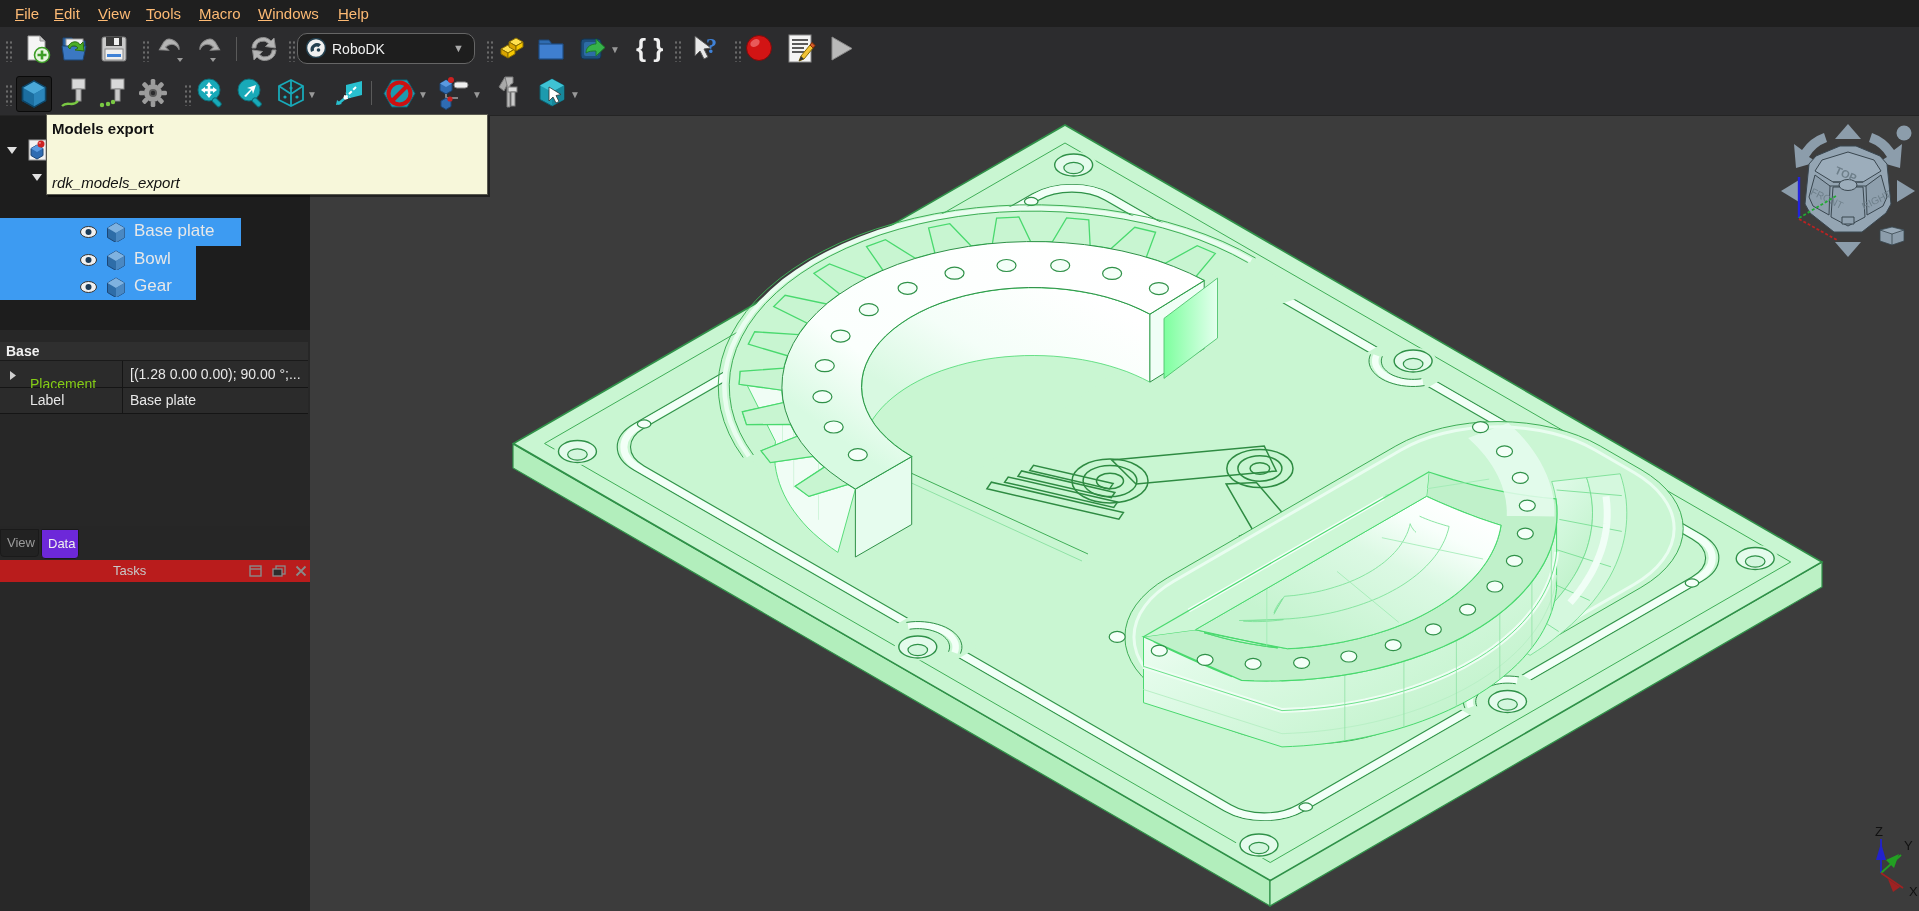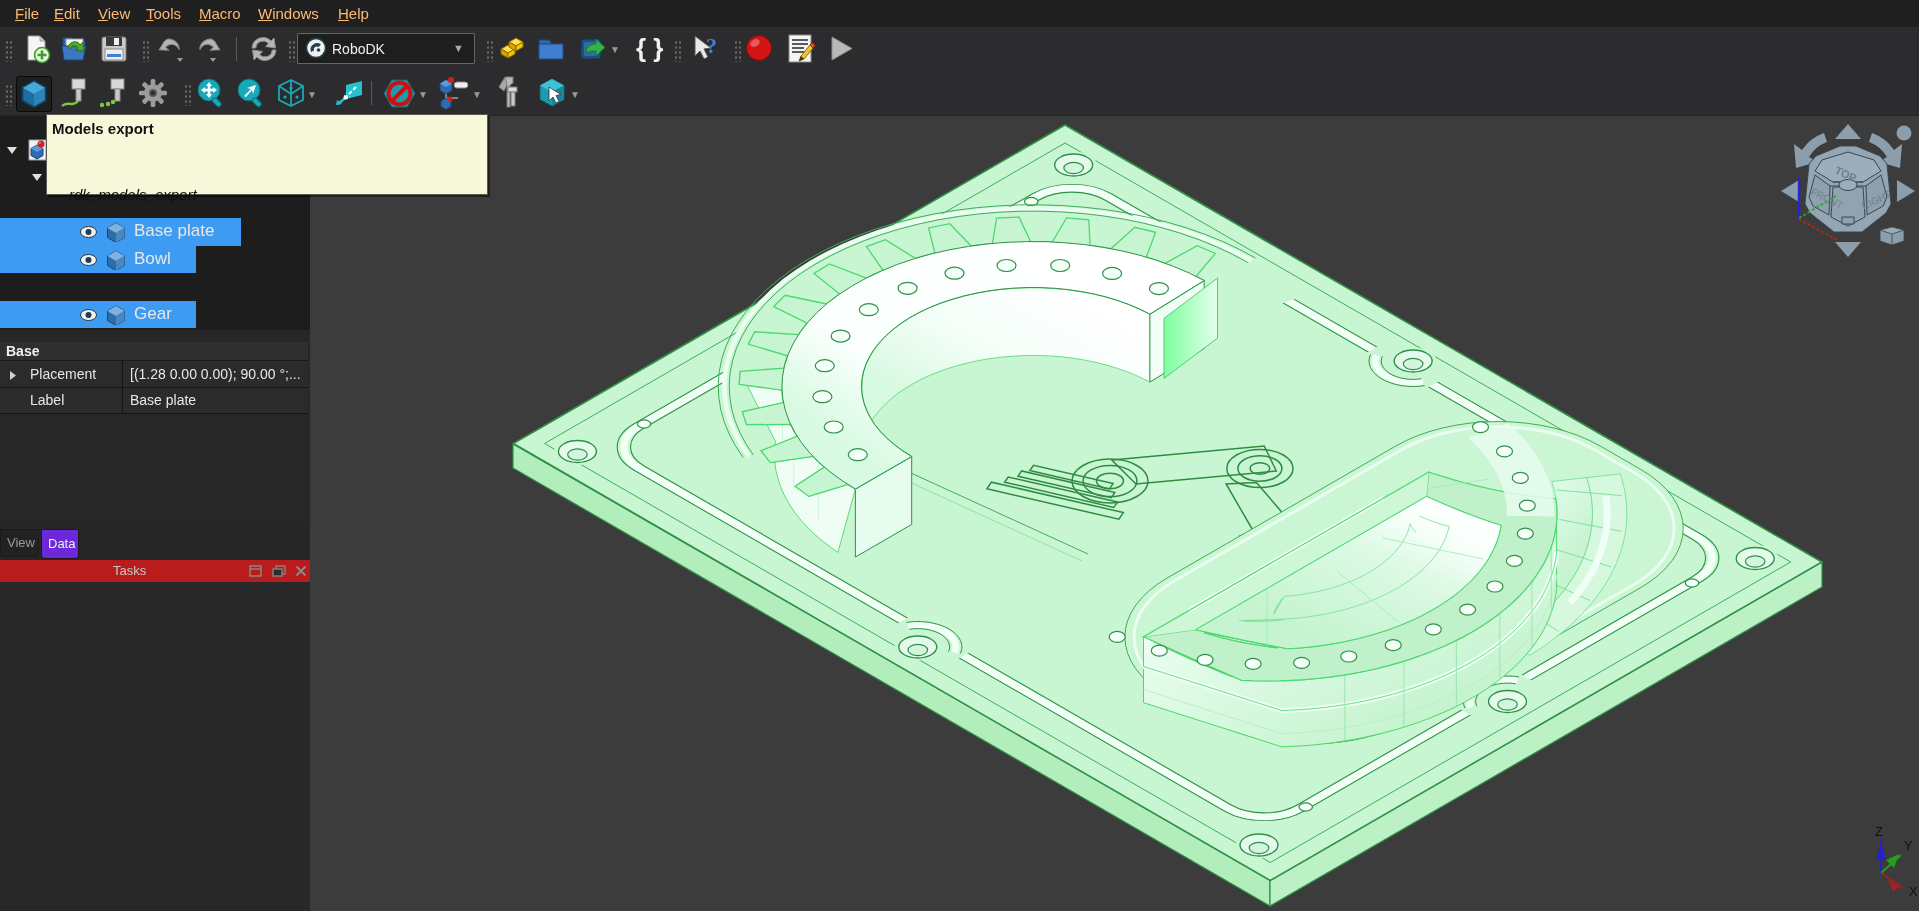--- a/index.html
+++ b/index.html
@@ -81,21 +81,21 @@
     <path d="M16 25 l6 0 l-3 4 z" fill="#9a9a9a"></path>
   </svg>
   <div class="vsep" style="left:236px"></div>
 
   <svg class="icon" style="left:246px;top:5px" width="36" height="34">
     <path d="M6 16 a11 11 0 0 1 19 -7 l3 -3 l1.5 10 l-10 -1.5 l3 -3 a7.2 7.2 0 0 0 -12.6 4.5 z" fill="#b5b5b5" stroke="#8c8c8c"></path>
     <path d="M30 18 a11 11 0 0 1 -19 7 l-3 3 l-1.5 -10 l10 1.5 l-3 3 a7.2 7.2 0 0 0 12.6 -4.5 z" fill="#b5b5b5" stroke="#8c8c8c"></path>
   </svg>
   <div class="grip" style="left:288px;top:13px"></div>
 
-  <div class="abs" style="left:297px;top:6px;width:178px;height:31px;background:#1e1e1e;border:1px solid #666;border-radius:1px;">
+  <div class="abs" style="left:297px;top:6px;width:178px;height:31px;background:#1e1e1e;border:1px solid #666;border-radius:10px;">
     <svg class="icon" style="left:8px;top:4px" width="20" height="20">
       <circle cx="10" cy="10" r="9.5" fill="#f0f0f0"></circle>
       <circle cx="10" cy="10" r="9.5" fill="none" stroke="#23404f" stroke-width="1.5"></circle>
       <path d="M5 14 a6.5 6.5 0 0 1 10 -7.5 l-2.5 2.5 a3 3 0 0 0 -4.5 3.5 z" fill="#23404f"></path>
       <circle cx="12.5" cy="12" r="1.8" fill="#23404f"></circle>
     </svg>
     <span style="position:absolute;left:34px;top:7px;color:#f0f0f0;font-size:14px;">RoboDK</span>
     <span style="position:absolute;right:10px;top:8px;color:#aaaaaa;font-size:11px;">▼</span>
   </div>
   <div class="grip" style="left:486px;top:13px"></div>
@@ -564,21 +564,21 @@
       <circle cx="8.5" cy="6" r="3" fill="#1d3d5a"></circle>
     </svg>
     <svg class="icon" style="left:106px;top:4px" width="20" height="20">
       <path d="M10 1 l8.5 5 l0 9.5 l-8.5 5 l-8.5 -5 l0 -9.5 z" fill="#2e6da8" stroke="#1c4676"></path>
       <path d="M10 1 l8.5 5 l-8.5 5 l-8.5 -5 z" fill="#7fb2e0"></path>
       <path d="M10 11 l8.5 -5 l0 9.5 l-8.5 5 z" fill="#4a88c2"></path>
     </svg>
     <span style="position:absolute;left:134px;top:3px;">Bowl</span>
   </div>
 
-  <div class="treerow hl" style="top:157px;width:196px;height:27px;margin-top:28px;">
+  <div class="treerow hl" style="top:157px;width:196px;height:27px;">
     <svg class="icon" style="left:80px;top:8px" width="17" height="12">
       <ellipse cx="8.5" cy="6" rx="8" ry="5.5" fill="#f0f0f0" stroke="#333"></ellipse>
       <circle cx="8.5" cy="6" r="3" fill="#1d3d5a"></circle>
     </svg>
     <svg class="icon" style="left:106px;top:4px" width="20" height="20">
       <path d="M10 1 l8.5 5 l0 9.5 l-8.5 5 l-8.5 -5 l0 -9.5 z" fill="#2e6da8" stroke="#1c4676"></path>
       <path d="M10 1 l8.5 5 l-8.5 5 l-8.5 -5 z" fill="#7fb2e0"></path>
       <path d="M10 11 l8.5 -5 l0 9.5 l-8.5 5 z" fill="#4a88c2"></path>
     </svg>
     <span style="position:absolute;left:134px;top:3px;">Gear</span>
@@ -586,21 +586,21 @@
 </div>
 
 <div class="abs" id="props">
   <div class="abs" style="left:0px;top:12px;width:308px;height:19px;background:#2f2f2f;border-bottom:1px solid #1a1a1a;">
     <span style="position:absolute;left:6px;top:1px;color:#f0f0f0;font-weight:bold;font-size:14px;">Base</span>
   </div>
   <div class="abs" style="left:0px;top:31px;width:308px;height:27px;background:#2b2b2b;border-bottom:1px solid #151515;">
     <svg class="icon" style="left:9px;top:9px" width="8" height="10">
         <path d="M1 1 l6 4.5 l-6 4.5 z" fill="#d0d0d0"></path>
       </svg>
-    <span style="position:absolute;left:30px;top:5px;color:#e5e5e5;font-size:14px;">Placement</span>
+    <span style="position:absolute;left:30px;top:15px;color:#84cc16;font-size:14px;">Placement</span>
     <div class="abs" style="left:122px;top:0px;width:1px;height:27px;background:#151515;"></div>
     <span style="position:absolute;left:130px;top:5px;color:#e8e8e8;font-size:14px;">[(1.28 0.00 0.00); 90.00 °;...</span>
   </div>
   <div class="abs" style="left:0px;top:58px;width:308px;height:26px;background:#2b2b2b;border-bottom:1px solid #151515;">
     <span style="position:absolute;left:30px;top:4px;color:#e8e8e8;font-size:14px;">Label</span>
     <div class="abs" style="left:122px;top:0px;width:1px;height:26px;background:#151515;"></div>
     <span style="position:absolute;left:130px;top:4px;color:#e8e8e8;font-size:14px;">Base plate</span>
   </div>
 </div>
 
@@ -624,14 +624,14 @@
       <rect x="1" y="4" width="9" height="7" fill="#2d2d2d" stroke="#8a8a8a" stroke-width="1.3"></rect>
     </svg>
   <svg class="icon" style="left:295px;top:5px" width="12" height="12">
       <path d="M1.5 1.5 l9 9 M10.5 1.5 l-9 9" stroke="#8a8a8a" stroke-width="1.8"></path>
     </svg>
 </div>
 <div class="abs" id="taskbody"></div>
 
 <div class="ttip">
   <div style="position:absolute;left:5px;top:5px;font-weight:bold;">Models export</div>
-  <div style="position:absolute;left:22px;top:59px;font-style:italic;margin-top:12px;">rdk_models_export</div>
+  <div style="position:absolute;left:5px;top:59px;font-style:italic;">rdk_models_export</div>
 </div>
 
 </body></html>

